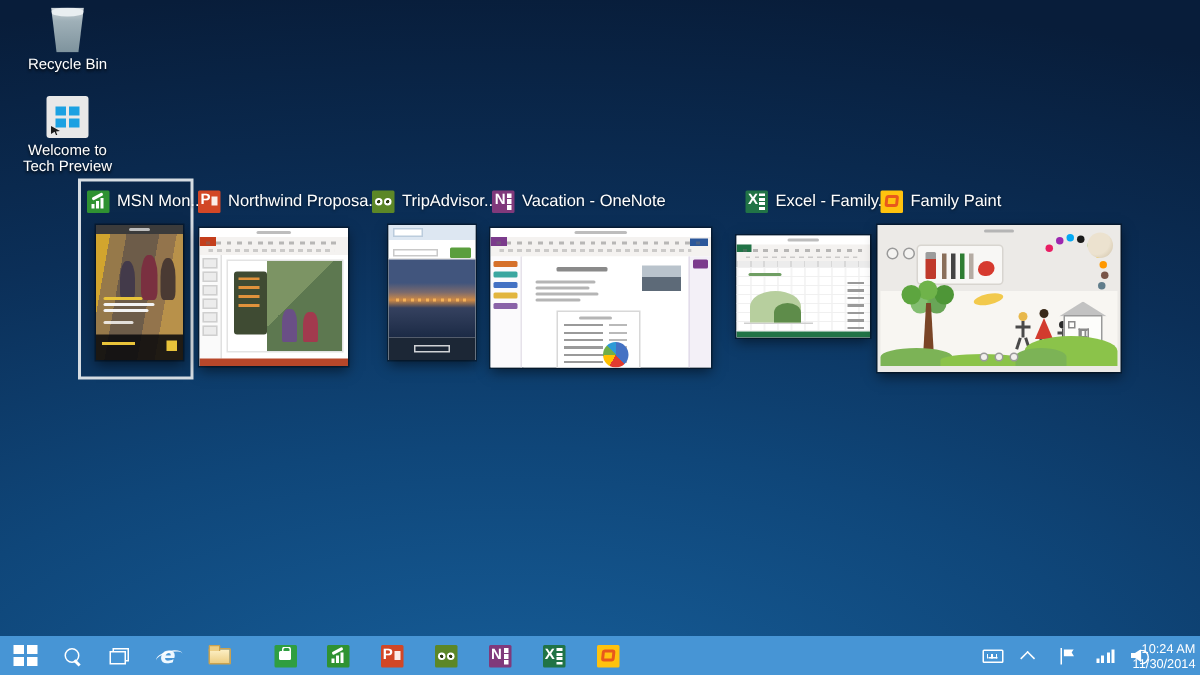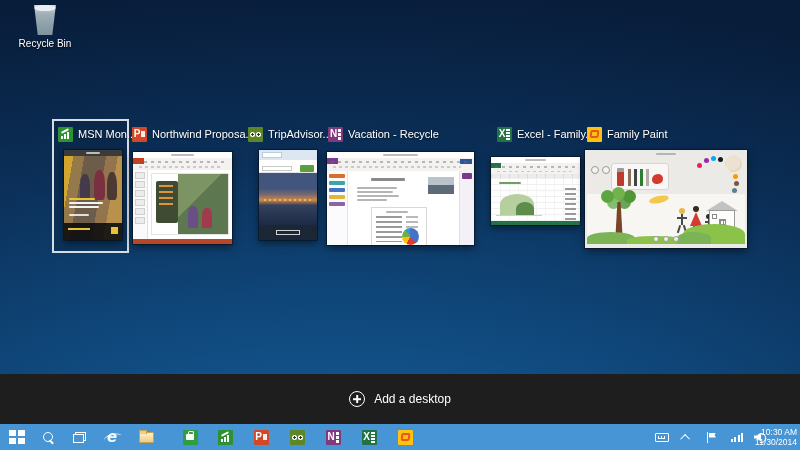--- a/index.html
+++ b/index.html
@@ -238,20 +238,31 @@
 </style>
 </head>
 <body>
 
 <div id="screen">
 
   <div class="dicon" style="left:13px; top:5px;">
     <div class="bin"></div>
     <span class="lbl">Recycle Bin</span>
   </div>
+  <div class="dicon" style="left:13px; top:64px;">
+    <div class="welcome-tile">
+      <span class="wflag">
+          <span></span>
+          <span></span>
+          <span></span>
+          <span></span>
+        </span>
+    </div>
+    <span class="lbl">Welcome to Tech Preview</span>
+  </div>
 
   <div class="sel-box"></div>
 
   <div class="tv-label" style="left:58px;">
     <span class="tile15 gx-msn">
         <i class="b1"></i>
         <i class="b2"></i>
         <i class="b3"></i>
       </span>
     <span class="tv-title">MSN Mon...</span>
@@ -268,21 +279,21 @@
         <i></i>
         <i></i>
       </span>
     <span class="tv-title">TripAdvisor...</span>
   </div>
   <div class="tv-label" style="left:328px;">
     <span class="tile15 gx-on">
         <b>N</b>
         <i></i>
       </span>
-    <span class="tv-title">Vacation - Recycle</span>
+    <span class="tv-title">Vacation - OneNote</span>
   </div>
   <div class="tv-label" style="left:497px;">
     <span class="tile15 gx-xl">
         <b>X</b>
         <i></i>
       </span>
     <span class="tv-title">Excel - Family...</span>
   </div>
   <div class="tv-label" style="left:587px;">
     <span class="tile15 gx-fp">
@@ -436,24 +447,20 @@
       <span class="fp-grass" style="left:0; width:48px; height:12px;"></span>
       <span class="fp-grass" style="left:40px; width:56px; height:8px; background:#8bc34a;"></span>
       <span class="fp-grass" style="right:0; width:62px; height:20px; background:#8bc34a;"></span>
       <span class="fp-grass" style="right:34px; width:34px; height:12px; background:#7cb356;"></span>
     </div>
     <div class="fp-btns">
       <i></i><i></i><i></i>
     </div>
   </div>
 
-  <div class="add-bar">
-    <span class="plus-circle"></span>
-    <span class="add-label">Add a desktop</span>
-  </div>
 
   <div class="taskbar">
     <div class="tb-item" style="left:7px; width:20px;">
       <span class="wflag">
           <span></span>
           <span></span>
           <span></span>
           <span></span>
         </span>
     </div>
@@ -525,17 +532,17 @@
           <i></i>
           <i></i>
           <i></i>
           <i></i>
         </span>
     </div>
     <div class="tb-item" style="left:752px; width:17px;">
       <span class="vol-glyph"></span>
     </div>
     <div class="clock">
-      <span>10:30 AM</span>
+      <span>10:24 AM</span>
       <span>11/30/2014</span>
     </div>
   </div>
 </div>
 
 </body></html>

